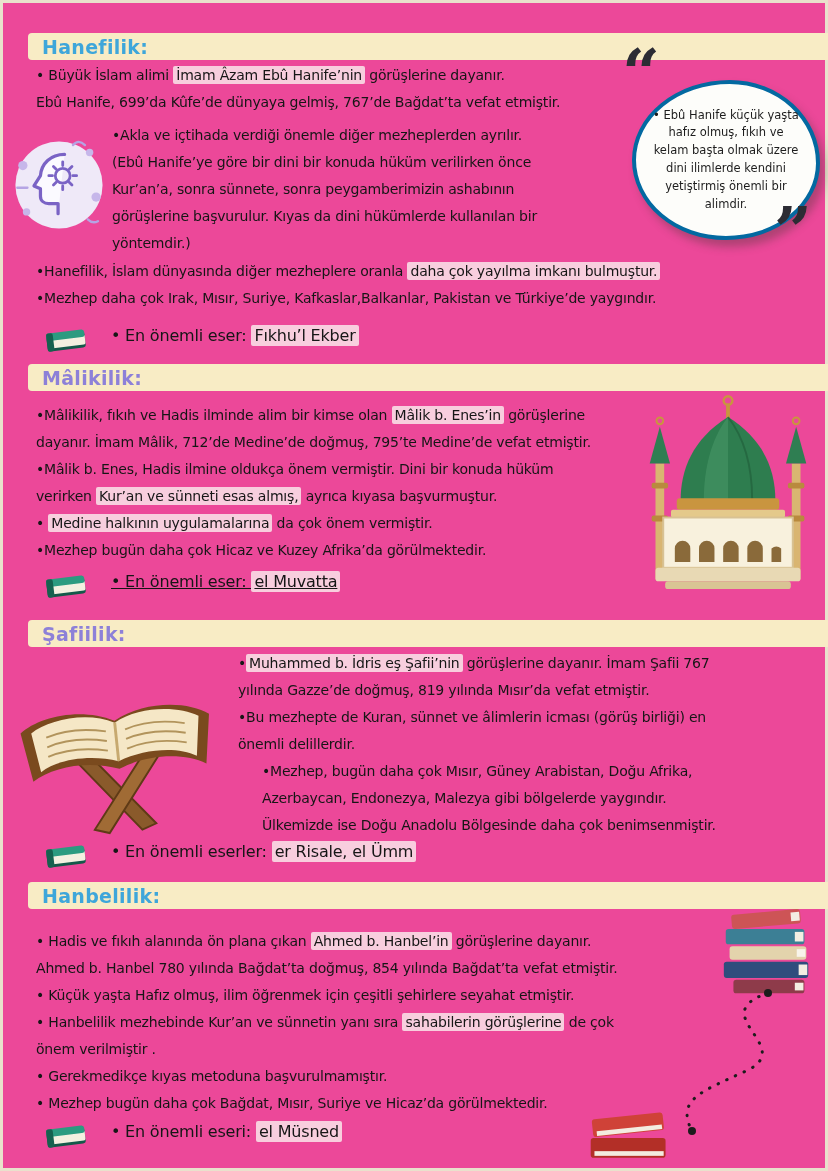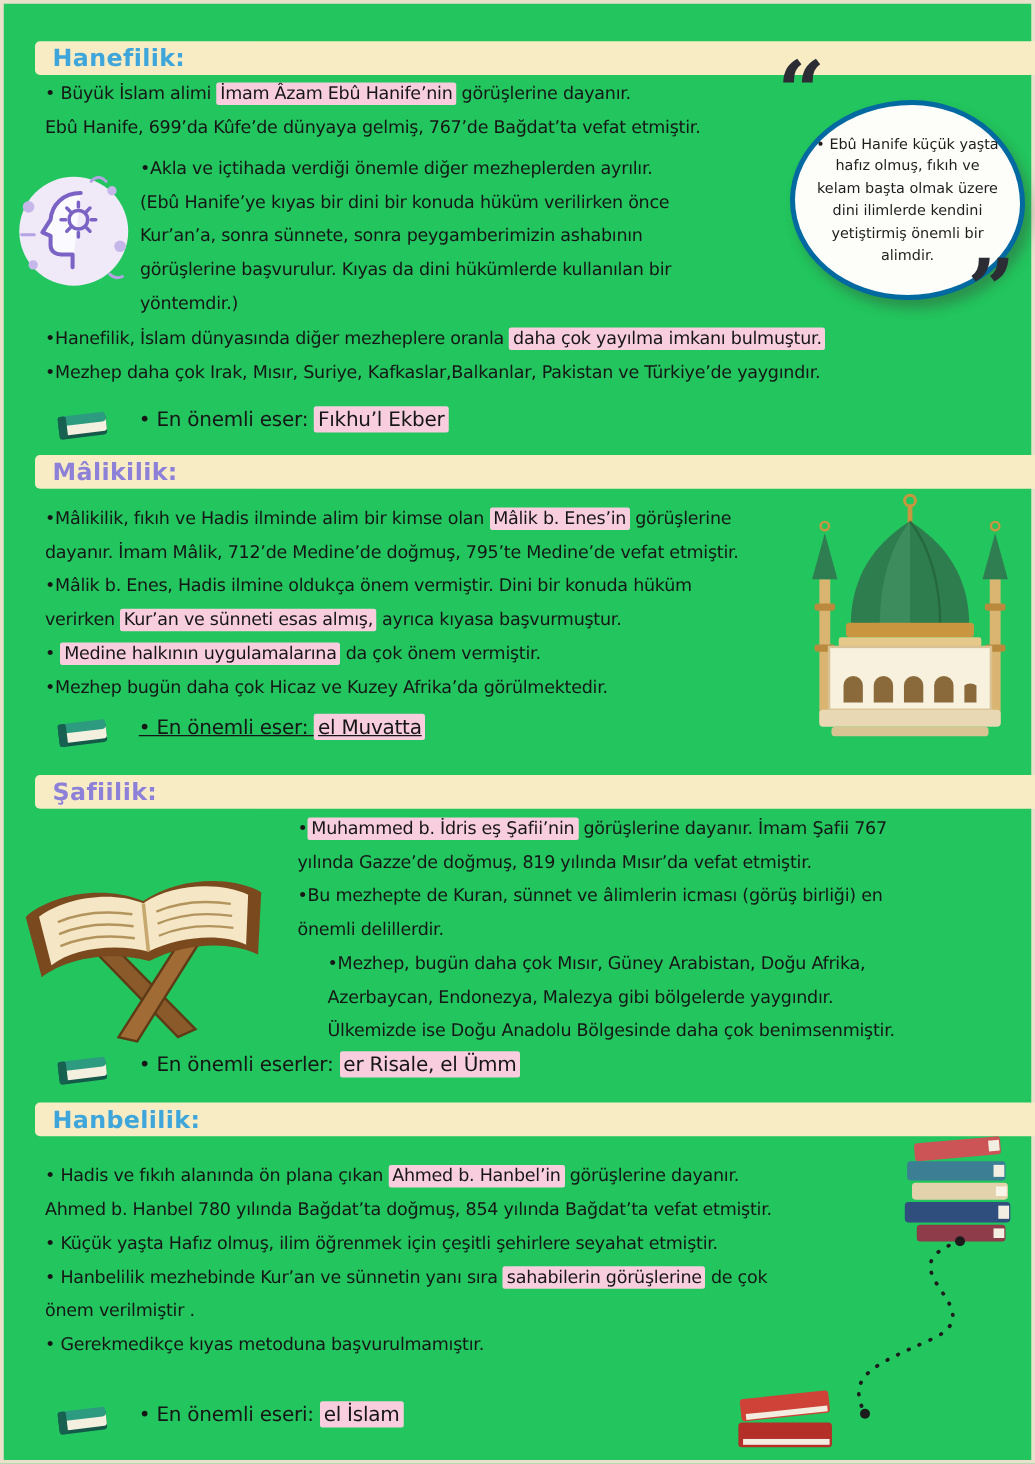--- a/index.html
+++ b/index.html
@@ -1,18 +1,18 @@
 <!DOCTYPE html>
 <html><head>
 <meta charset="utf-8">
 <style>
   html,body{margin:0;padding:0;background:#efe8d6;}
   .canvas{
     position:relative; width:828px; height:1171px; overflow:hidden;
-    background:#22c55e; color:#161616;
+    background:#ec4899; color:#161616;
     font-family:"DejaVu Sans", sans-serif;
     box-shadow: inset 0 0 0 3px #e9e1cc;
   }
   .banner{
     position:absolute; left:28px; right:0; height:27px;
     background:#f8ecc5; border-radius:4px 0 0 4px;
     display:flex; align-items:center; padding-left:14px; box-sizing:border-box;
   }
   .sec-title{font-weight:bold; font-size:19px; letter-spacing:.3px;}
   .t-blue{color:#3ea6da;}
@@ -79,21 +79,21 @@
 
   <span class="quote q-open">“</span>
   <div class="bubble">
     <div class="bubble-text">• Ebû Hanife küçük yaşta hafız olmuş, fıkıh ve kelam başta olmak üzere dini ilimlerde kendini yetiştirmiş önemli bir alimdir.</div>
   </div>
   <span class="quote q-close">”</span>
 
   <div class="para" style="left:36px; top:62px;  width:600px;"><span>• Büyük İslam alimi </span><span class="hl">İmam Âzam Ebû Hanife’nin</span><span> görüşlerine dayanır.
 Ebû Hanife, 699’da Kûfe’de dünyaya gelmiş, 767’de Bağdat’ta vefat etmiştir.</span></div>
   <div class="para" style="left:112px; top:122px; width:530px;"><span>•Akla ve içtihada verdiği önemle diğer mezheplerden ayrılır.
-(Ebû Hanife’ye kıyas bir dini bir konuda hüküm verilirken önce
+(Ebû Hanife’ye göre bir dini bir konuda hüküm verilirken önce
 Kur’an’a, sonra sünnete, sonra peygamberimizin ashabının
 görüşlerine başvurulur. Kıyas da dini hükümlerde kullanılan bir
 yöntemdir.)</span></div>
   <div class="para" style="left:36px; top:258px; width:780px;"><span>•Hanefilik, İslam dünyasında diğer mezheplere oranla </span><span class="hl">daha çok yayılma imkanı bulmuştur.</span></div>
   <div class="para" style="left:36px; top:285px; width:780px;"><span>•Mezhep daha çok Irak, Mısır, Suriye, Kafkaslar,Balkanlar, Pakistan ve Türkiye’de yaygındır.</span></div>
 
   <div class="eser" style="left:44px; top:326px;">
     <span class="book-icon">
       <svg viewBox="0 0 46 30" width="44" height="30">
         <g transform="rotate(-7 23 15)">
@@ -254,28 +254,29 @@
       <rect x="12" y="44" width="74" height="5" fill="#f3ece0"></rect>
     </svg>
   </div>
 
   <div class="para" style="left:36px; top:928px;  width:770px;"><span>• Hadis ve fıkıh alanında ön plana çıkan </span><span class="hl">Ahmed b. Hanbel’in</span><span> görüşlerine dayanır.
 Ahmed b. Hanbel 780 yılında Bağdat’ta doğmuş, 854 yılında Bağdat’ta vefat etmiştir.</span></div>
   <div class="para" style="left:36px; top:982px;  width:680px;"><span>• Küçük yaşta Hafız olmuş, ilim öğrenmek için çeşitli şehirlere seyahat etmiştir.</span></div>
   <div class="para" style="left:36px; top:1009px; width:680px;"><span>• Hanbelilik mezhebinde Kur’an ve sünnetin yanı sıra </span><span class="hl">sahabilerin görüşlerine</span><span> de çok
 önem verilmiştir .</span></div>
   <div class="para" style="left:36px; top:1063px; width:680px;"><span>• Gerekmedikçe kıyas metoduna başvurulmamıştır.</span></div>
+  <div class="para" style="left:36px; top:1090px; width:680px;"><span>• Mezhep bugün daha çok Bağdat, Mısır, Suriye ve Hicaz’da görülmektedir.</span></div>
 
   <div class="eser" style="left:44px; top:1122px;">
     <span class="book-icon">
       <svg viewBox="0 0 46 30" width="44" height="30">
         <g transform="rotate(-7 23 15)">
           <rect x="3" y="7" width="40" height="17" rx="3" fill="#14594a"></rect>
           <rect x="5" y="10" width="38" height="11" rx="2" fill="#f4f0e0"></rect>
           <rect x="3" y="5" width="40" height="8" rx="3" fill="#2c9b80"></rect>
           <rect x="3" y="5" width="7" height="19" rx="2" fill="#16614f"></rect>
         </g>
       </svg>
     </span>
-    <span><span>• En önemli eseri: </span><span class="hl">el İslam</span></span>
+    <span><span>• En önemli eseri: </span><span class="hl">el Müsned</span></span>
   </div>
 
 </div>
 
 </body></html>

